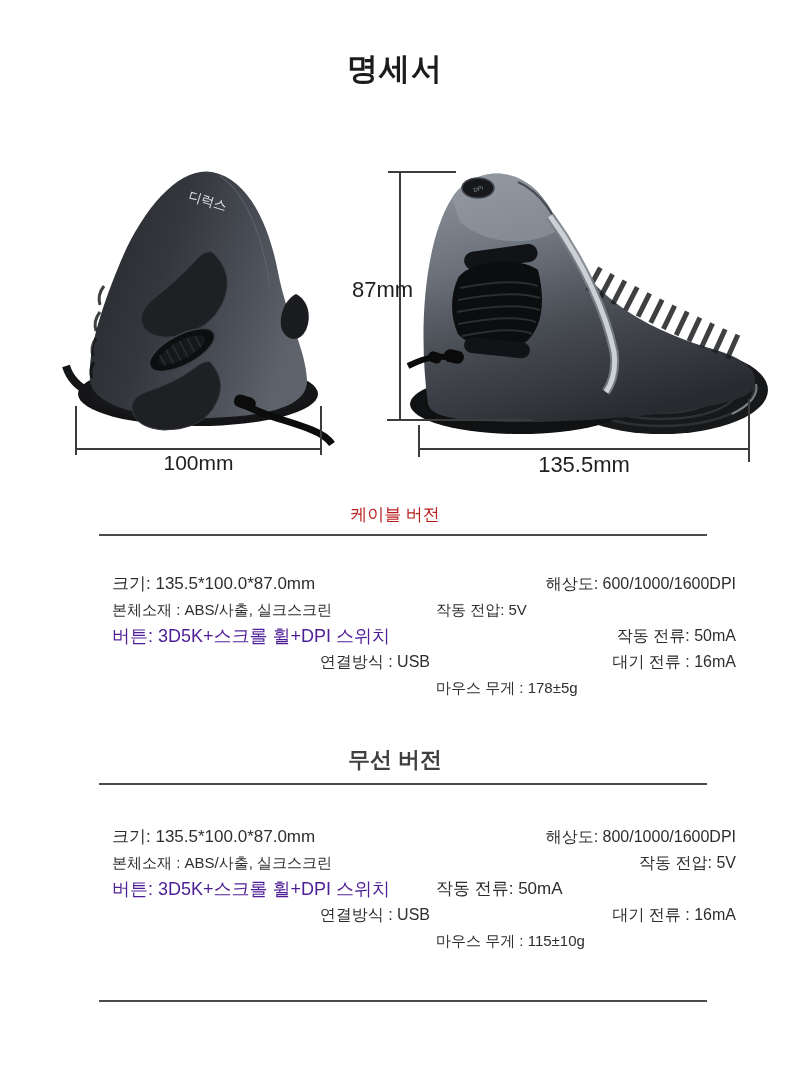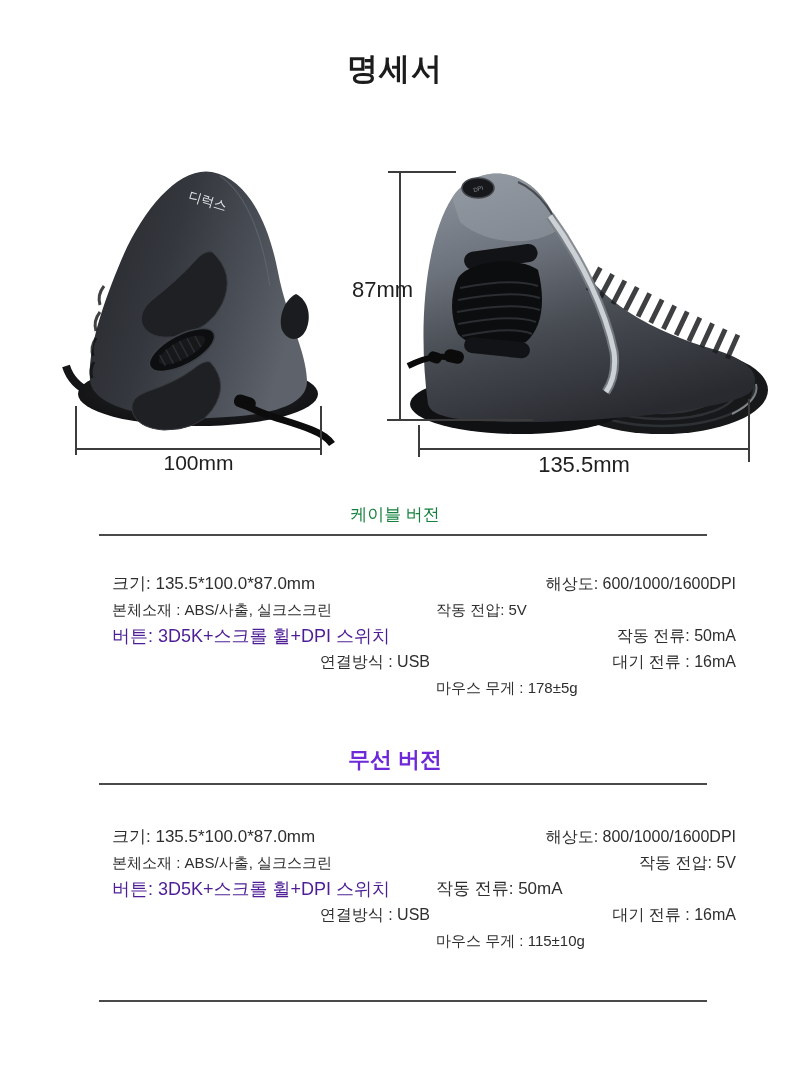--- a/index.html
+++ b/index.html
@@ -8,23 +8,23 @@
   .title{position:absolute;top:36px;left:0;width:790px;text-align:center;
          font-size:31px;font-weight:600;color:#1c1c1c;letter-spacing:1px;}
   
   .fig-svg{position:absolute;}
   .dim-line{position:absolute;background:#3c3c3c;}
   .dim-label{position:absolute;color:#1e1e1e;text-align:center;}
   .lbl-100{left:75px;top:439px;width:247px;font-size:21px;}
   .lbl-87{left:352px;top:265px;width:66px;font-size:22px;text-align:left;}
   .lbl-1355{left:418px;top:440px;width:332px;font-size:22px;}
   
-  .sec-head{position:absolute;left:0;width:790px;text-align:center;color:#15803d;}
+  .sec-head{position:absolute;left:0;width:790px;text-align:center;color:#b91c1c;}
   .sec-head.cable{top:491px;font-size:17px;font-weight:400;}
-  .sec-head.wireless{top:733px;font-size:22px;font-weight:700;color:#6d28d9;}
+  .sec-head.wireless{top:733px;font-size:22px;font-weight:700;color:#404040;}
   .rule{position:absolute;left:99px;width:608px;height:2px;background:#4a4a4a;}
   .rule.r0{top:522px;}
   .rule.r1{top:771px;}
   .rule.r2{top:988px;}
   
   .spec-col{position:absolute;color:#2e2e2e;}
   .spec-col .line{height:26px;line-height:26px;white-space:nowrap;}
   .col-left{left:112px;width:318px;}
   .col-right{left:436px;width:300px;}
   .cable-cols{top:559px;}

